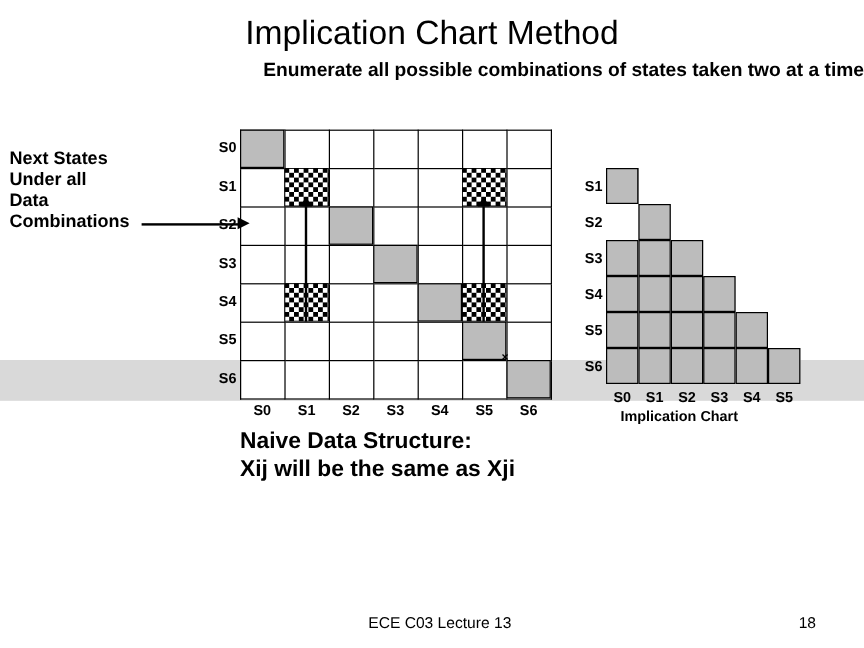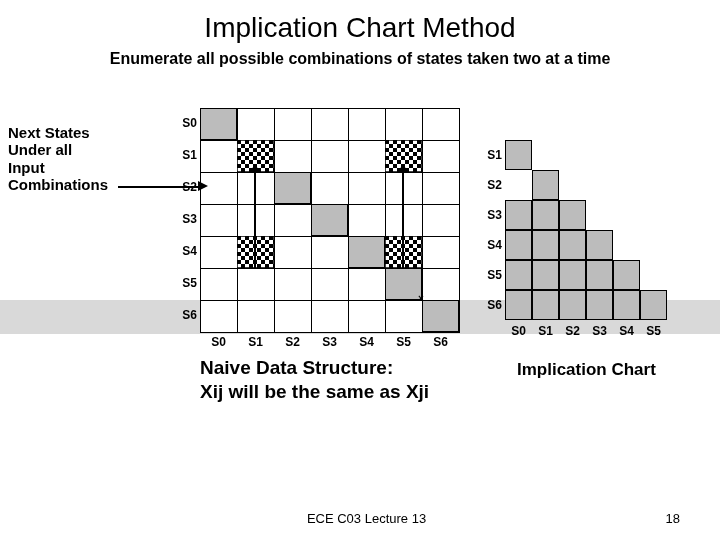--- a/index.html
+++ b/index.html
@@ -1,33 +1,33 @@
 <!DOCTYPE html>
 <html><head>
 <meta charset="utf-8">
 <style>
   * { box-sizing: border-box; margin: 0; padding: 0; }
   body { width: 720px; height: 540px; font-family: Arial, Helvetica, sans-serif; background: #fff; position: relative; overflow: hidden; }
   .title { text-align: center; font-size: 28px; font-weight: normal; margin-top: 12px; font-family: Arial, sans-serif; }
-  .subtitle { text-align: center; font-size: 16px; font-weight: bold; margin-top: 6px; }
+  .subtitle { text-align: right; font-size: 16px; font-weight: bold; margin-top: 6px; }
   .stage { position: absolute; left: 0; right: 0; top: 108px; }
 
   
   .grid7 { position: absolute; left: 200px; top: 0; }
   .grid7 table { border-collapse: collapse; }
   .grid7 td { width: 37px; height: 32px; border: 1.5px solid #000; background: #fff; padding:0; }
   .grid7 .rlbl { position: absolute; left: -25px; width: 22px; text-align: right; font-size: 12px; font-weight: bold; }
   .grid7 .clbl { position: absolute; top: 227px; font-size: 12px; font-weight: bold; width: 37px; text-align: center; }
 
   
   .stair { position: absolute; left: 505px; top: 32px; }
   .stair .cell { position: absolute; width: 27px; height: 30px; border: 1.5px solid #000; background: #bcbcbc; }
   .stair .rlbl { position: absolute; font-size: 12px; font-weight: bold; width: 22px; text-align: right; }
   .stair .clbl { position: absolute; font-size: 12px; font-weight: bold; width: 27px; text-align: center; }
-  .stair .stairtitle { position: absolute; top: 220px; left: 12px; font-size: 17px; font-weight: bold; white-space: nowrap; }
+  .stair .stairtitle { position: absolute; top: 200px; left: 12px; font-size: 12px; font-weight: bold; white-space: nowrap; }
 
   
   .annot { position: absolute; left: 8px; top: 124px; width: 155px; font-size: 15px; font-weight: bold; line-height: 1.15; }
   .arrow-line { position: absolute; background: #000; height: 2px; }
   .arrow-head { position: absolute; width: 0; height: 0; border-top: 5px solid transparent; border-bottom: 5px solid transparent; border-left: 10px solid #000; }
 
   
   .varrow { position: absolute; width: 2px; background: #000; }
   .varrow::before { content:""; position:absolute; left:-4px; top:-8px; border-left:5px solid transparent; border-right:5px solid transparent; border-bottom:8px solid #000; }
 
@@ -218,21 +218,21 @@
     <div class="clbl" style="left:108px;top:184px">S4</div>
     <div class="clbl" style="left:135px;top:184px">S5</div>
     <div class="stairtitle">Implication Chart</div>
   </div>
 
 </div>
 
 <div class="annot">
   <span>Next States</span><br>
   <span>Under all</span><br>
-  <span>Input</span><br>
+  <span>Data</span><br>
   <span>Combinations</span>
 </div>
 <div class="arrow-line" style="left:118px; top:186px; width:82px"></div>
 <div class="arrow-head" style="left:198px; top:181px"></div>
 
 <div class="naive">
   <span>Naive Data Structure:</span><br>
   <span>Xij will be the same as Xji</span><br>
 </div>
 

